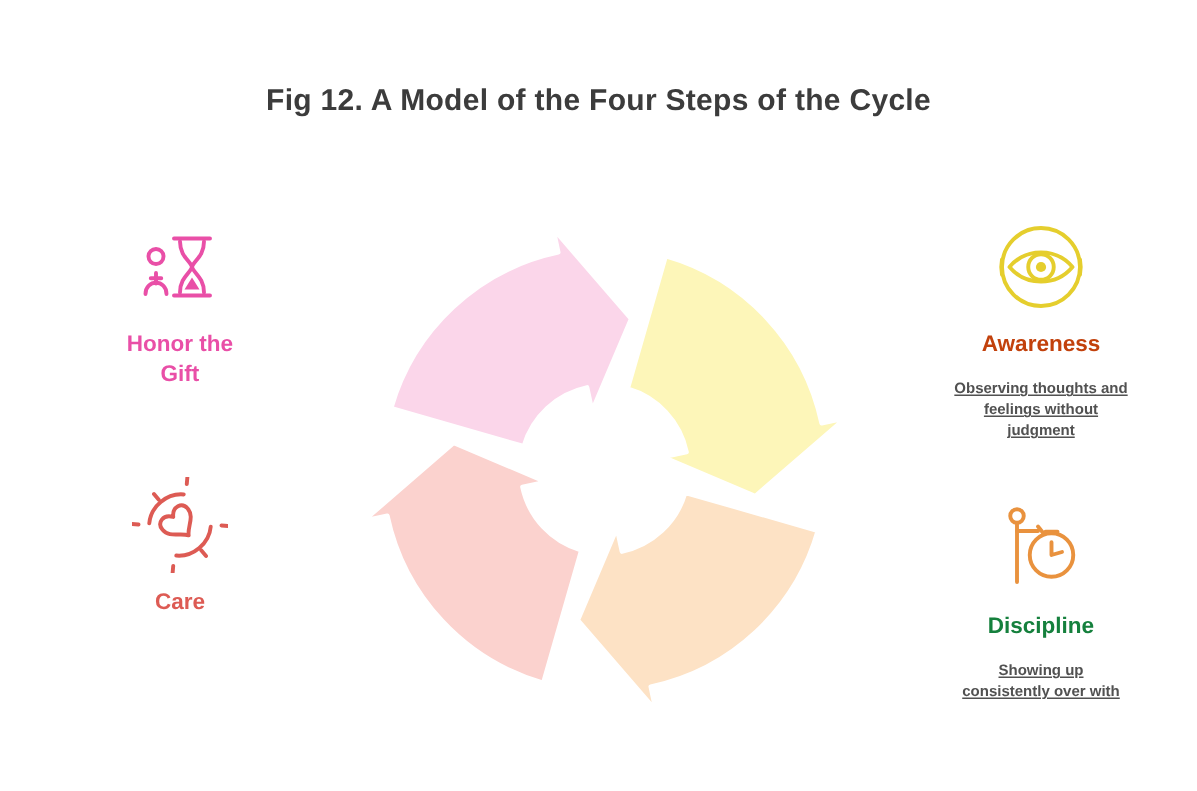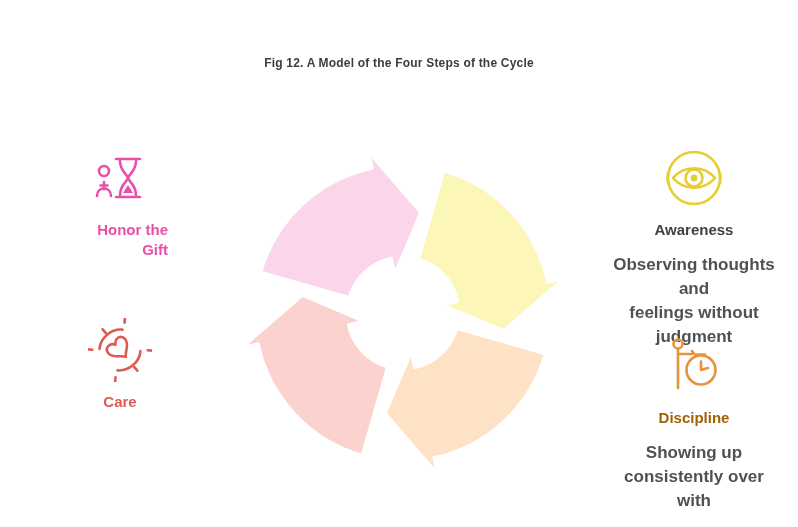--- a/index.html
+++ b/index.html
@@ -4,39 +4,39 @@
 <style>
   html,body{margin:0;padding:0;}
   body{
     width:798px;height:527px;position:relative;overflow:hidden;
     background:#ffffff;
     font-family:"Liberation Sans","DejaVu Sans",sans-serif;
   }
   .stage{position:absolute;inset:0;width:798px;height:527px;}
   .title{
     position:absolute;top:56px;left:0;width:100%;
-    text-align:center;font-size:12px;font-weight:bold;color:#3c3c3c;
+    text-align:center;font-size:20px;font-weight:bold;color:#3c3c3c;
     letter-spacing:.2px;
   }
   .side-block{
     position:absolute;width:164px;display:flex;flex-direction:column;
     align-items:center;text-align:center;
   }
-  .blk-honor{left:38px;top:148px;text-align:right;}
+  .blk-honor{left:38px;top:148px;}
   .blk-care{left:38px;top:320px;}
   .blk-awareness{left:612px;top:148px;}
   .blk-discipline{left:612px;top:336px;}
   .icon-wrap{height:60px;display:flex;align-items:center;justify-content:center;}
   .item-label{
     font-size:15px;font-weight:bold;line-height:1.35;margin-top:12px;
   }
   .label-narrow{max-width:96px;}
   .item-desc{
-    font-size:17px;font-weight:600;color:#515151;line-height:1.4;
-    margin-top:13px;white-space:pre-line;
+    font-size:10px;font-weight:600;color:#515151;line-height:1.4;
+    margin-top:13px;white-space:pre-line;text-decoration:underline;
   }
   .cycle-svg{position:absolute;left:233px;top:143px;}
   svg{display:block;}
   .icon-stroke{stroke:currentColor;fill:none;stroke-width:2.6;
     stroke-linecap:round;stroke-linejoin:round;}
   .icon-fill{fill:currentColor;stroke:none;}
   .rot-care{transform:rotate(-40deg);}
 </style>
 </head>
 <body>
@@ -94,38 +94,38 @@
           <path d="M-21,0 C-10,-13 10,-13 21,0 C10,13 -10,13 -21,0 Z"></path>
           <circle cx="0" cy="0" r="8.5"></circle>
         </g>
         <circle class="icon-fill" cx="0" cy="0" r="3.4"></circle>
         <g class="icon-stroke" stroke-width="4.5">
           <path d="M-26,-5 a26,26 0 0 0 0,10"></path>
           <path d="M26,-5 a26,26 0 0 1 0,10"></path>
         </g>
       </svg>
     </div>
-    <div class="item-label" style="color: #404040;">Awareness</div>
+    <div class="item-label" style="color: #c2410c;">Awareness</div>
     <div class="item-desc">Observing thoughts and
 feelings without
 judgment</div>
   </div>
 
   <div class="side-block blk-discipline">
     <div class="icon-wrap" style="color: rgb(233, 146, 62);">
       <svg width="52" height="60" viewBox="0 0 52 60">
         <g class="icon-stroke">
           <circle cx="10" cy="8" r="4.5"></circle>
           <path d="M10,13 V52"></path>
           <path d="M10,18 H24"></path>
           <path d="M24,15 l4,5"></path>
           <circle cx="33" cy="34" r="14.5"></circle>
           <path d="M33,34 V25.5 M33,34 L40,32"></path>
           <path d="M29,18.5 l8,0"></path>
         </g>
       </svg>
     </div>
-    <div class="item-label" style="color: #a16207;">Discipline</div>
+    <div class="item-label" style="color: #15803d;">Discipline</div>
     <div class="item-desc">Showing up
 consistently over with</div>
   </div>
 
 </div>
 
 </body></html>

